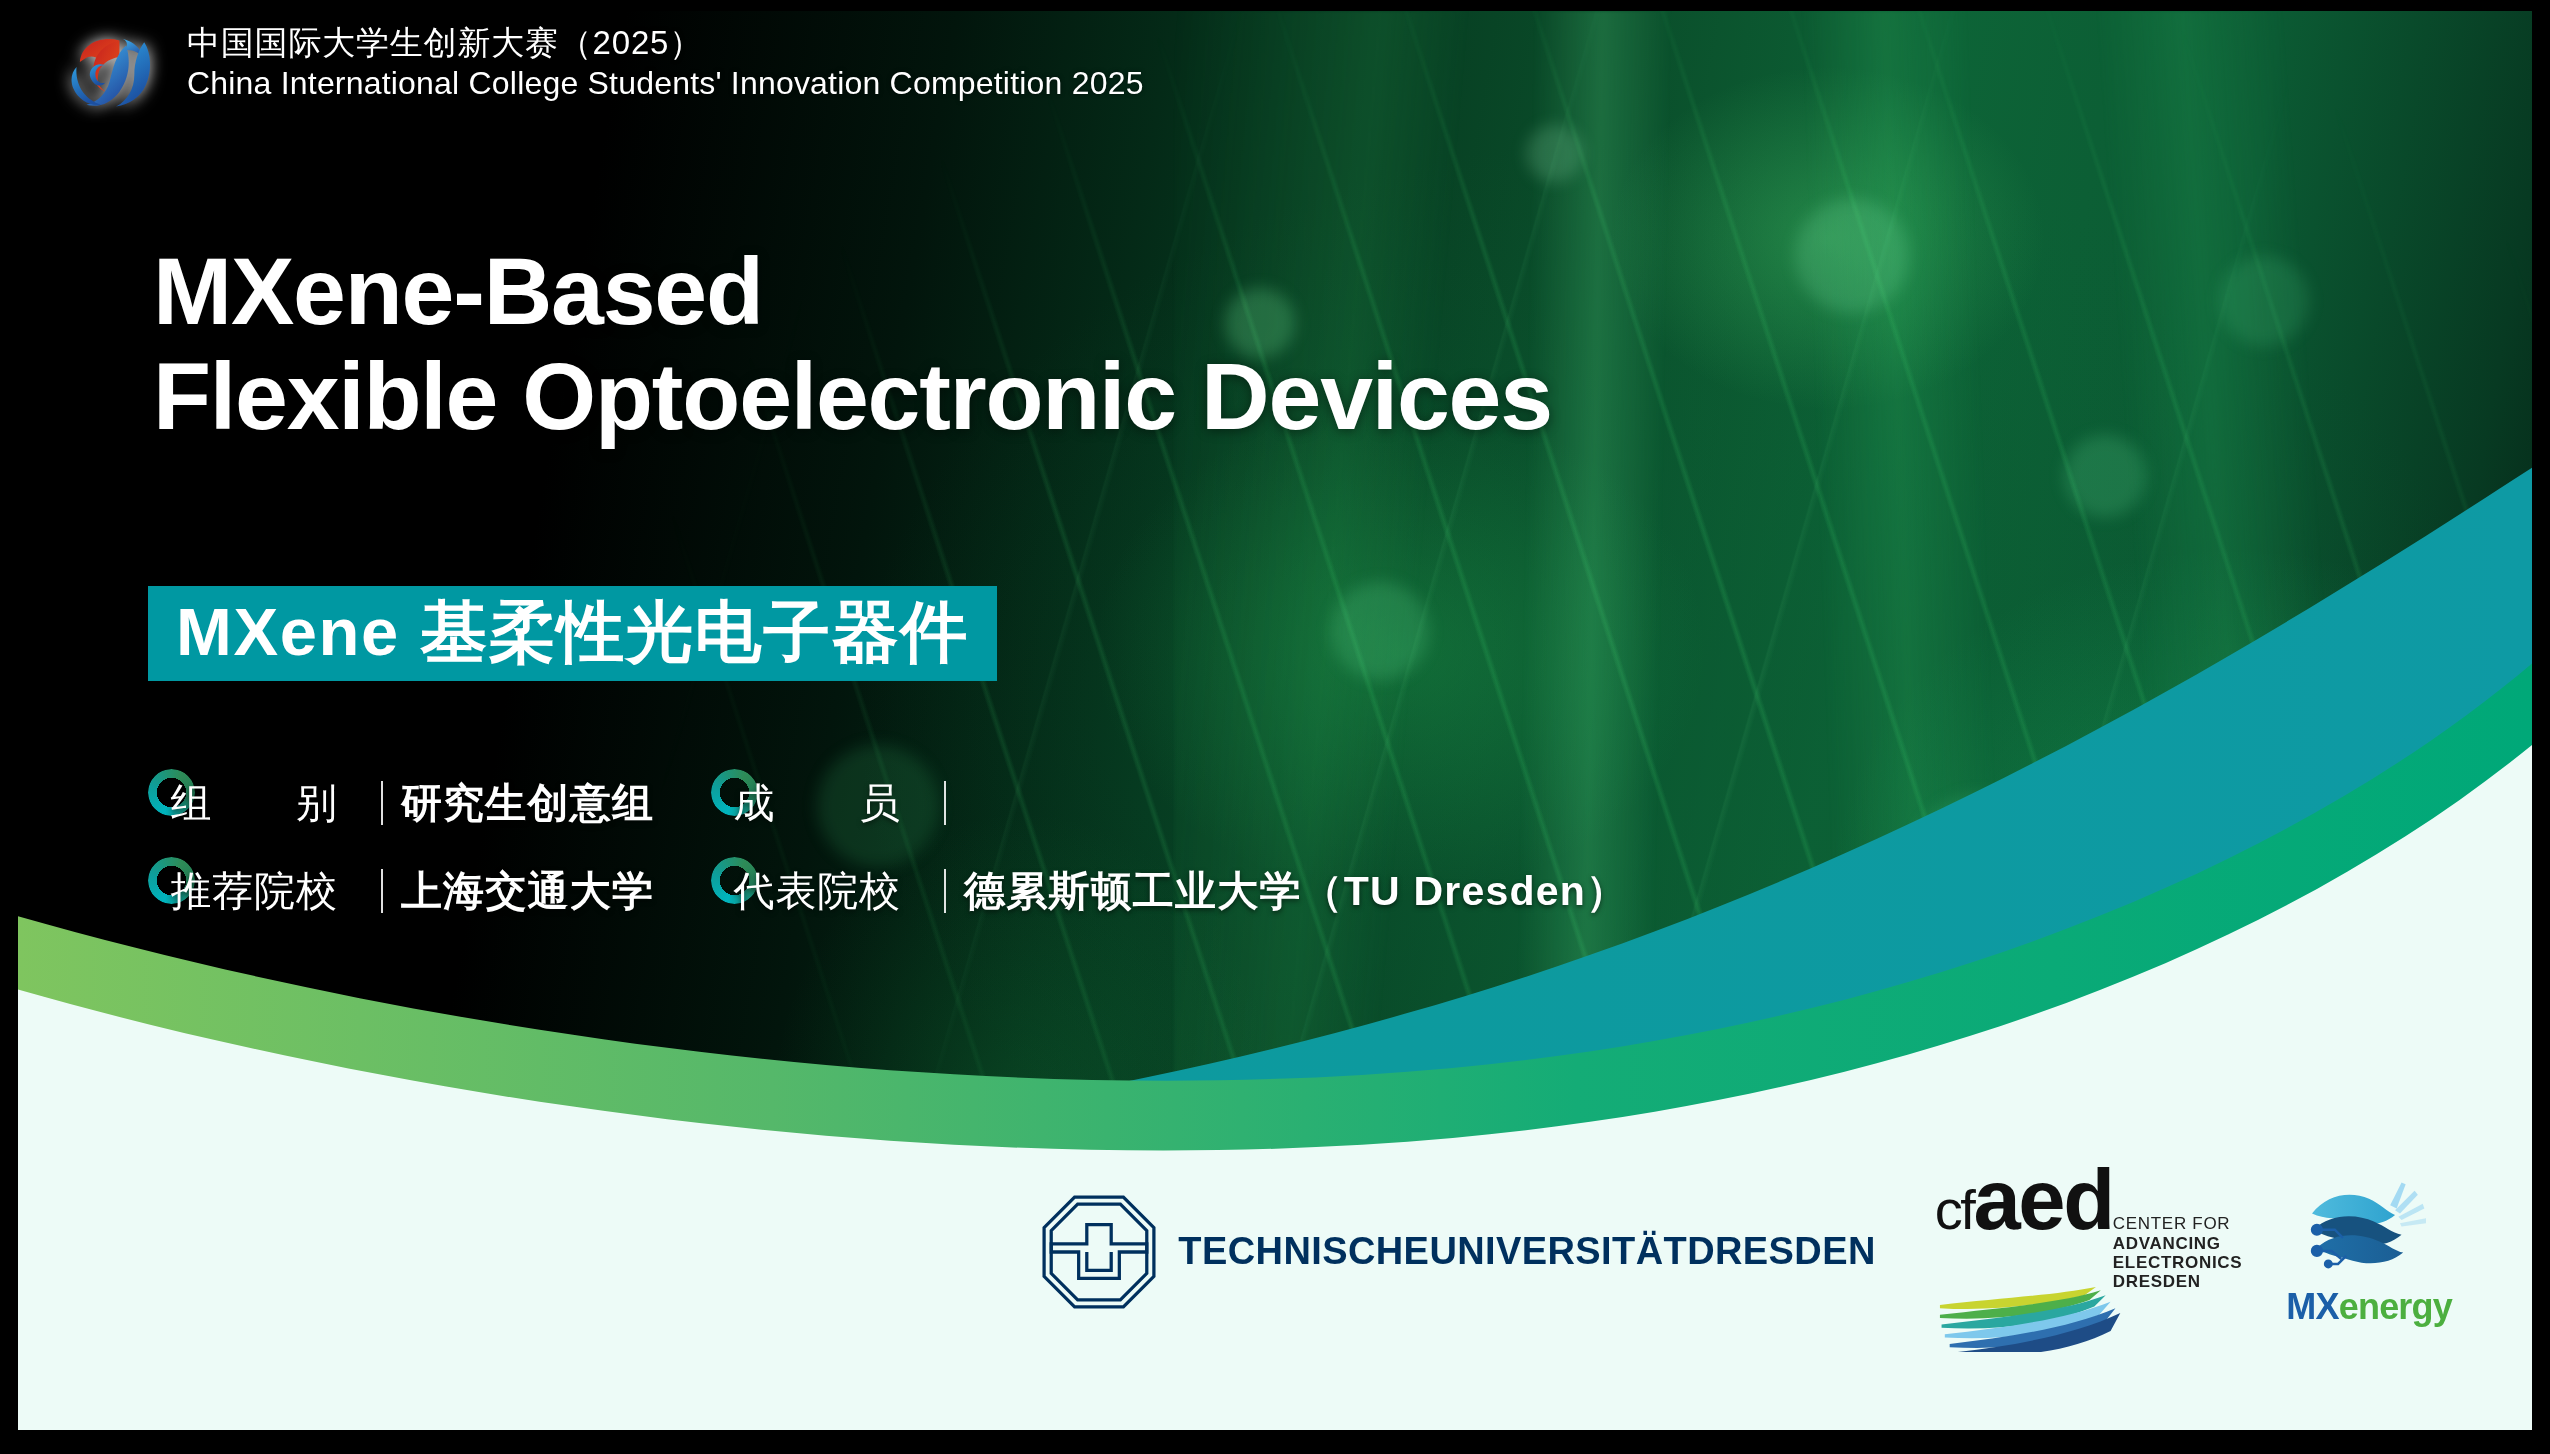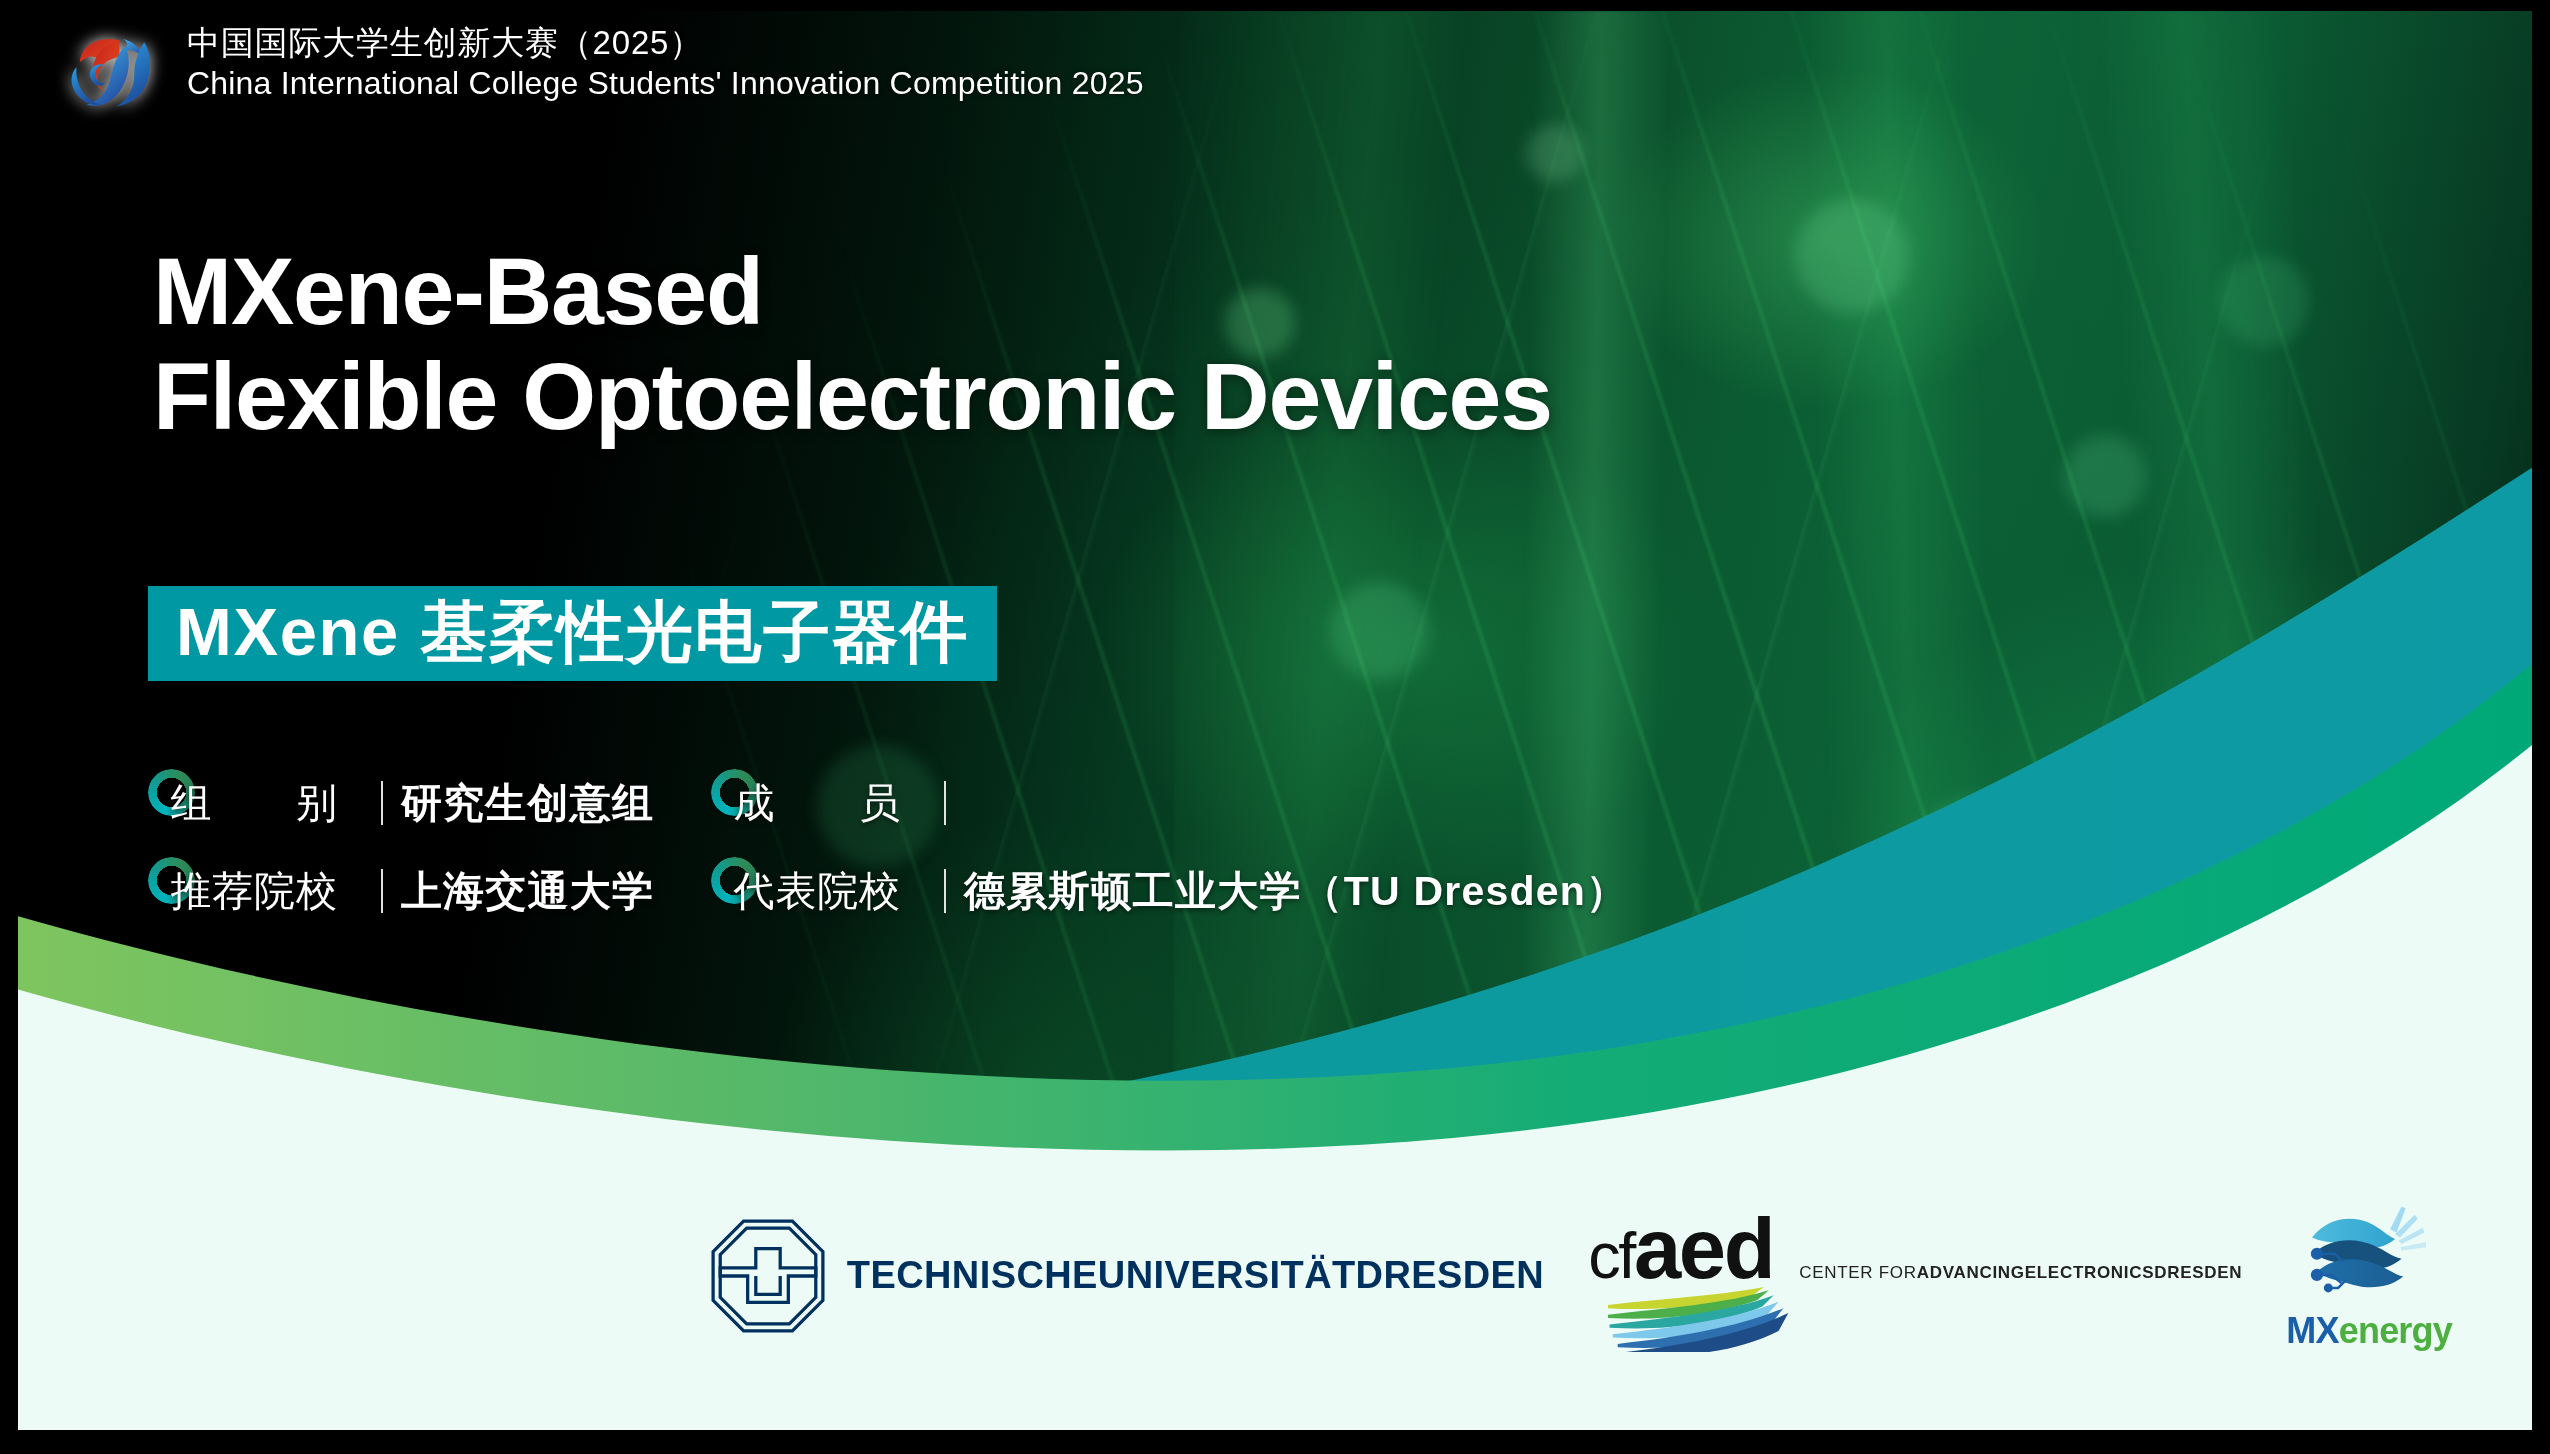--- a/index.html
+++ b/index.html
@@ -167,28 +167,28 @@
   #tud .tud-text span{
     font-family:"Liberation Sans", sans-serif;
     font-weight:bold; font-size:38px; color:#00305E; letter-spacing:0.4px;
   }
 
   
   #cfaed{ position:relative; }
   #cfaed .cf-word{ display:flex; align-items:baseline; }
   #cfaed .cf-light{
     font-family:"Liberation Sans", sans-serif;
-    font-size:65px; font-weight:300; color:#111; letter-spacing:-2.4px;
+    font-size:56px; font-weight:300; color:#111; letter-spacing:-2.4px;margin-left:15px;
   }
   #cfaed .cf-bold{
     font-family:"Liberation Sans", sans-serif;
     font-size:85px; font-weight:bold; color:#111; letter-spacing:-2.4px;
   }
   #cfaed .cf-sub{
-    display:flex; flex-direction:row; line-height:1.12; margin-left:26px; padding-bottom:8.2px;
+    display:flex; flex-direction:column; line-height:1.12; margin-left:0; padding-bottom:8.2px;
   }
   #cfaed .cf-sub span{
     font-family:"Liberation Sans", sans-serif;
     font-size:17px; color:#222; letter-spacing:0.7px; font-weight:bold;
   }
   #cfaed .cf-sub span.thin{ font-weight:400; }
 
   
   #mxe{ flex-direction:column; align-items:center; }
   #mxe .mx-word{

